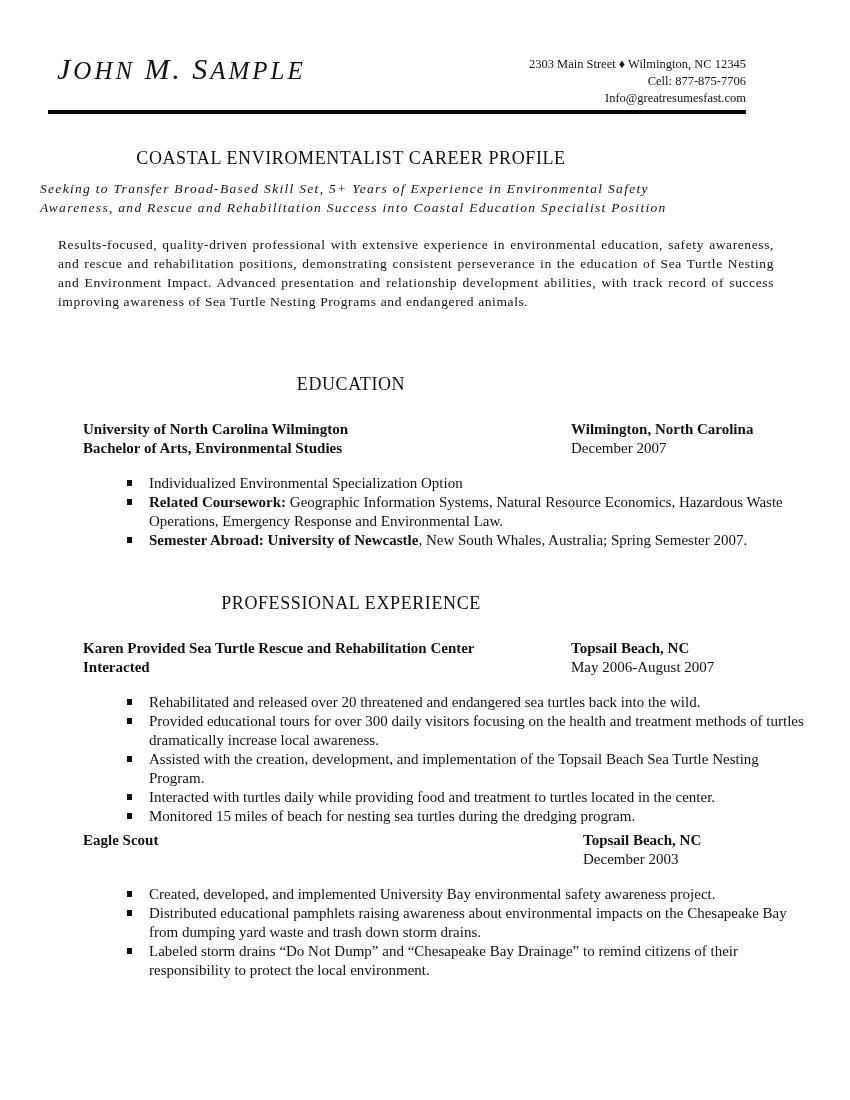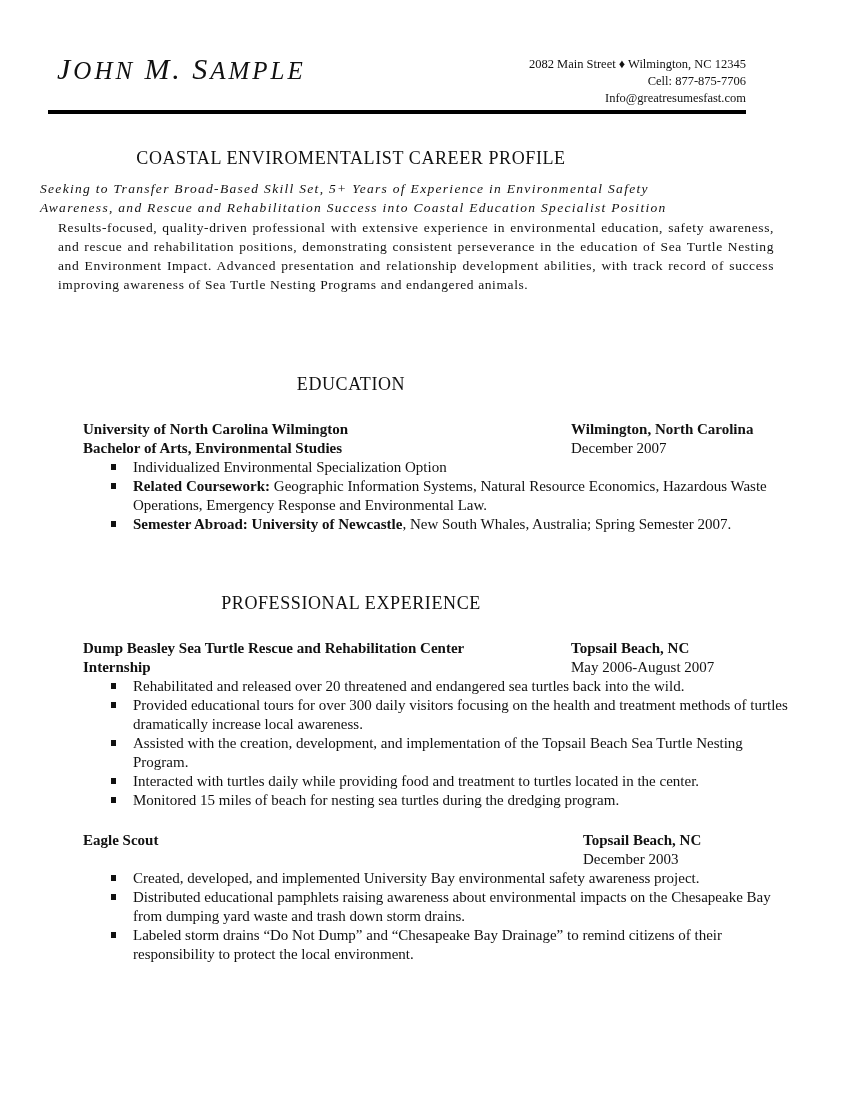--- a/index.html
+++ b/index.html
@@ -4,40 +4,40 @@
 <style>
   html, body { margin:0; padding:0; background:#fff; }
   body { width:850px; height:1100px; position:relative; font-family:"Liberation Serif", serif; color:#111; overflow:hidden; }
   .abs { position:absolute; }
   .name { left:57px; top:52px; font-size:25px; letter-spacing:3px;font-style:italic; }
   .name .big { font-size:30px; }
   .contact { right:104px; top:56px; text-align:right; font-size:12.5px; line-height:17px; }
   .rule { left:48px; top:110px; width:698px; height:4px; background:#000; }
   .sec-title { left:0; width:702px; text-align:center; font-size:18px; letter-spacing:0.6px; }
   .subtitle { left:40px; width:770px; text-align:left; font-style:italic; font-size:13.5px; line-height:18.5px; letter-spacing:1.3px; top:180px; }
-  .summary { left:58px; width:716px; top:218px; font-size:13.5px; line-height:19px; text-align:justify; letter-spacing:0.6px; }
+  .summary { left:58px; width:716px; top:235px; font-size:13.5px; line-height:19px; text-align:justify; letter-spacing:0.6px; }
   .row { left:83px; width:691px; font-size:15px; line-height:19px; }
   .row .l { position:absolute; left:0; }
   .row .r { position:absolute; }
   .b { font-weight:bold; }
   .i { }
-  ul.bul { position:absolute; left:108px; width:680px; margin:0; padding:0; list-style:none; font-size:15px; line-height:19px; }
+  ul.bul { position:absolute; left:108px; width:680px; margin:16px; padding:0; list-style:none; font-size:15px; line-height:19px; }
   ul.bul li { position:relative; padding-left:25px; }
   ul.bul li::before { content:""; position:absolute; left:3px; top:6px; width:5px; height:6px; background:#111; }
 </style>
 </head>
 <body>
 
 <div class="abs name">
   <span class="big">J</span><span>OHN</span>
   <span class="big">M.</span>
   <span class="big">S</span><span>AMPLE</span>
 </div>
 <div class="abs contact">
-  <div>2082 Main Street  ♦ Wilmington, NC 12345</div>
+  <div>2303 Main Street  ♦ Wilmington, NC 12345</div>
   <div>Cell: 877-875-7706</div>
   <div>Info@greatresumesfast.com</div>
 </div>
 <div class="abs rule"></div>
 
 <div class="abs sec-title" style="top:148px;">COASTAL ENVIROMENTALIST CAREER PROFILE</div>
 <div class="abs subtitle">
   <div>Seeking to Transfer Broad-Based Skill Set, 5+ Years of Experience in Environmental Safety</div>
   <div>Awareness, and Rescue and Rehabilitation Success into Coastal Education Specialist Position</div>
 </div>
@@ -54,25 +54,25 @@
 </div>
 <ul class="bul" style="top:458px;">
   <li><span>Individualized Environmental Specialization Option</span></li>
   <li><span class="b">Related Coursework:</span><span>  Geographic Information Systems, Natural Resource Economics, Hazardous Waste Operations, Emergency Response and Environmental Law.</span></li>
   <li><span class="b">Semester Abroad:</span><span class="b i">  University of Newcastle</span><span>, New South Whales, Australia; Spring Semester 2007.</span></li>
 </ul>
 
 <div class="abs sec-title" style="top:593px;">PROFESSIONAL EXPERIENCE</div>
 
 <div class="abs row" style="top:639px;">
-  <span class="l b">Dump Beasley Sea Turtle Rescue and Rehabilitation Center</span>
+  <span class="l b">Karen Provided Sea Turtle Rescue and Rehabilitation Center</span>
   <span class="r b" style="left:488px;">Topsail Beach, NC</span>
 </div>
 <div class="abs row" style="top:658px;">
-  <span class="l b i">Internship</span>
+  <span class="l b i">Interacted</span>
   <span class="r" style="left:488px;">May 2006-August 2007</span>
 </div>
 <ul class="bul" style="top:677px;">
   <li>Rehabilitated and released over 20 threatened and endangered sea turtles back into the wild.</li>
   <li>Provided educational tours for over 300 daily visitors focusing on the health and treatment methods of turtles dramatically increase local awareness.</li>
   <li>Assisted with the creation, development, and implementation of the Topsail Beach Sea Turtle Nesting Program.</li>
   <li>Interacted with turtles daily while providing food and treatment to turtles located in the center.</li>
   <li>Monitored 15 miles of beach for nesting sea turtles during the dredging program.</li>
 </ul>
 

